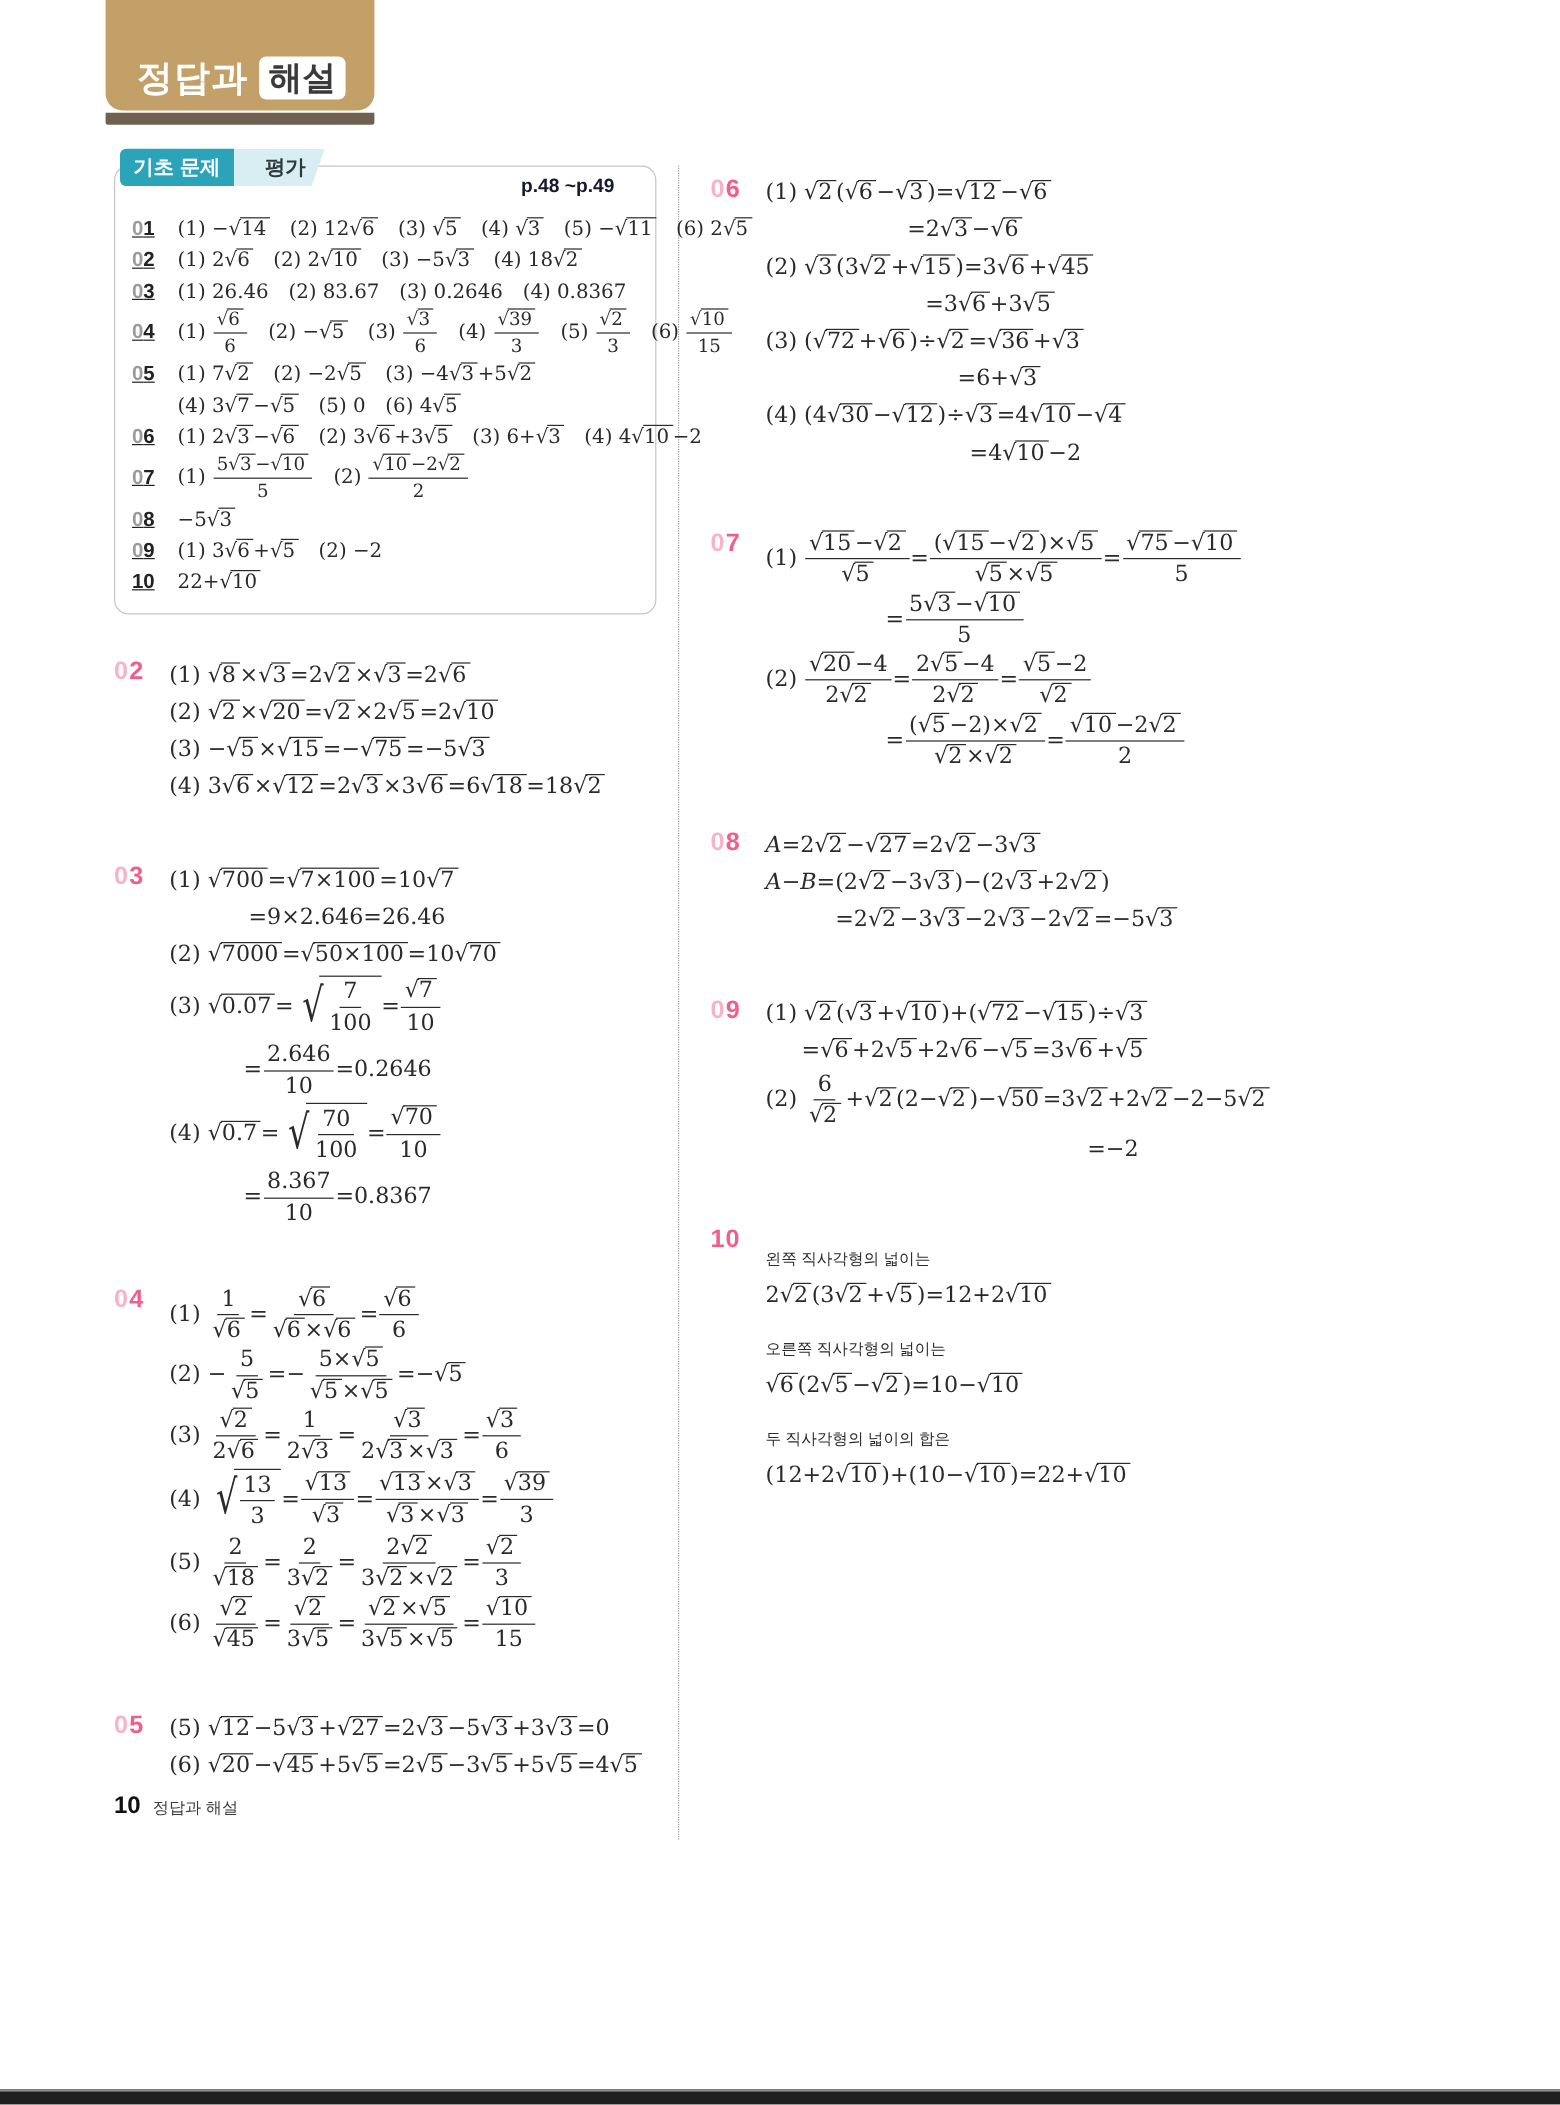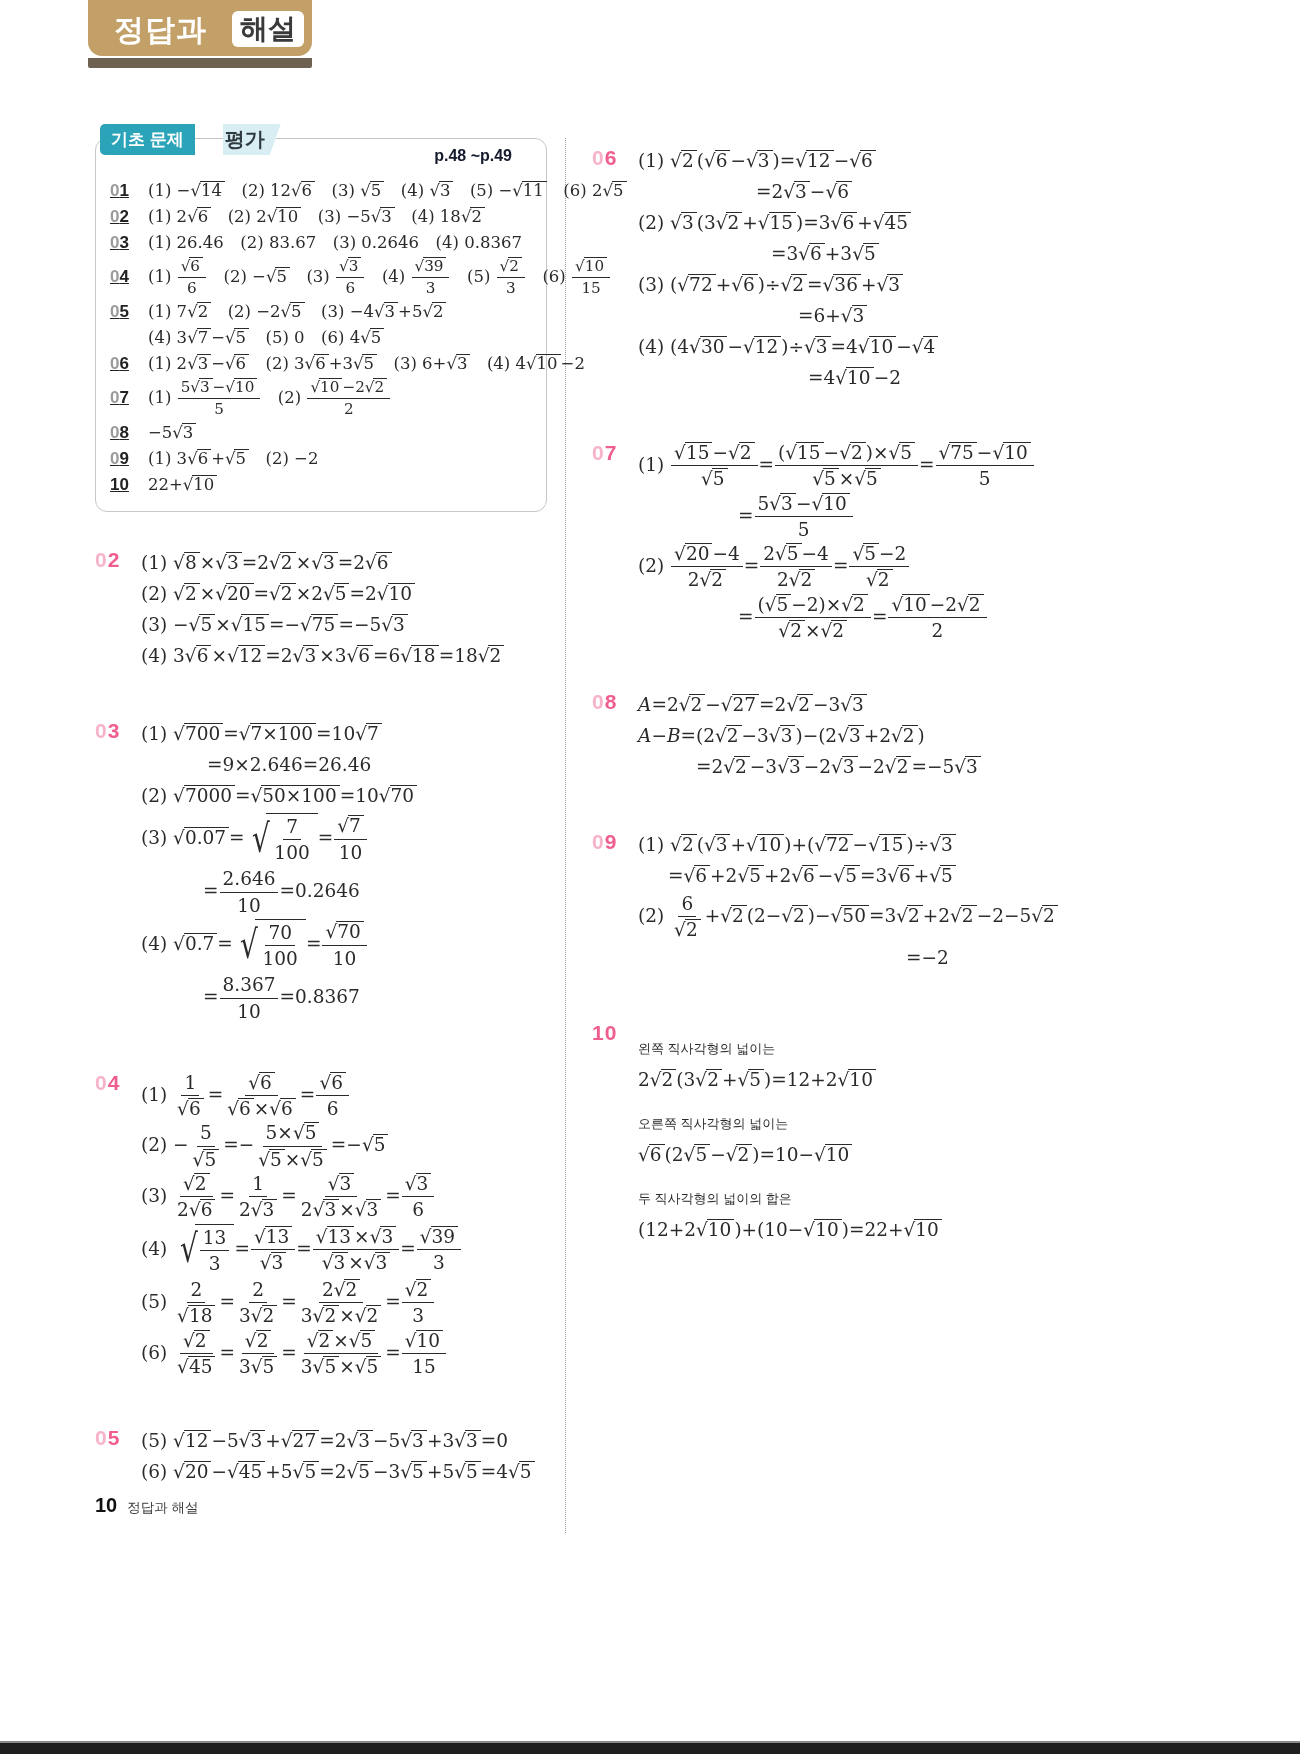--- a/index.html
+++ b/index.html
@@ -6,40 +6,40 @@
     --tan:#c2a067; --tan-bar:#6e6152; --teal:#2ba4ba; --teal-light:#d9eef2;
     --pink:#ef5e8e; --pink-light:#f6b3c9; --ink:#2a2a2a; --panel-border:#c6c6c6;
   }
   *{margin:0;padding:0;box-sizing:border-box;}
   html,body{background:#fff;}
   body{width:1300px;height:1754px;font-family:"Liberation Sans",sans-serif;color:var(--ink);}
   .page{position:relative;width:1300px;height:1754px;background:#fff;overflow:hidden;}
 
   
   .masthead{position:absolute;top:0;left:88px;width:224px;}
-  .masthead-box{height:56px;background:var(--tan);border-radius:0 0 14px 14px;
-    display:flex;align-items:flex-end;padding:0 0 9px 26px;gap:25px;}
+  .masthead-box{height:92px;background:var(--tan);border-radius:0 0 14px 14px;
+    display:flex;align-items:flex-end;padding:0 0 9px 26px;gap:9px;}
   .t-accent{color:#fff;font-weight:700;font-size:30px;line-height:34px;letter-spacing:1px;}
   .t-chip{background:#fff;color:#3a3a3a;font-weight:700;font-size:28px;line-height:36px;
     padding:0 8px;border-radius:6px;}
   .masthead-bar{height:10px;background:var(--tan-bar);margin-top:2px;border-radius:0 0 2px 2px;}
 
   
   .content{position:absolute;top:138px;left:95px;right:55px;display:flex;align-items:stretch;}
   .col-left{width:470px;flex-shrink:0;padding-right:18px;}
   .col-right{flex:1;border-left:1.5px dotted #9e9e9e;padding-left:26px;padding-top:6px;}
 
   
   .answer-panel{position:relative;border:1.6px solid var(--panel-border);border-radius:12px;
     padding:38px 14px 12px 14px;margin-bottom:34px;background:#fff;}
-  .badge{position:absolute;top:-15px;left:4px;display:flex;height:31px;gap:28px;}
+  .badge{position:absolute;top:-15px;left:4px;display:flex;height:31px;}
   .badge-main{background:var(--teal);color:#fff;font-weight:700;font-size:17px;
     display:flex;align-items:center;padding:0 11px;border-radius:5px 0 0 5px;}
-  .badge-sub{background:var(--teal-light);color:#2e3a3d;font-weight:700;font-size:20px;
-    display:flex;align-items:center;padding:0 16px 0 2px;
+  .badge-sub{background:var(--teal-light);color:#2e3a3d;font-weight:700;font-size:17px;
+    display:flex;align-items:center;padding:0 16px 0 26px;
     clip-path:polygon(0 0,100% 0,calc(100% - 11px) 100%,0 100%);}
   .page-range{position:absolute;top:8px;right:34px;font-weight:700;font-size:16px;color:#151a2d;}
   .ans-row{display:flex;align-items:center;margin:2px 0;font-size:16.5px;line-height:24px;}
   .ans-no{width:38px;flex-shrink:0;font-weight:700;font-size:17px;font-family:"Liberation Sans",sans-serif;color:#222;text-decoration:underline;}
   .ans-no .lt{color:#9b9b9b;}
   .ans-row .math{flex:1;white-space:nowrap;}
   .ans-row .fr{font-size:.92em;}
 
   
   .sol{display:flex;align-items:flex-start;margin-bottom:44px;}

